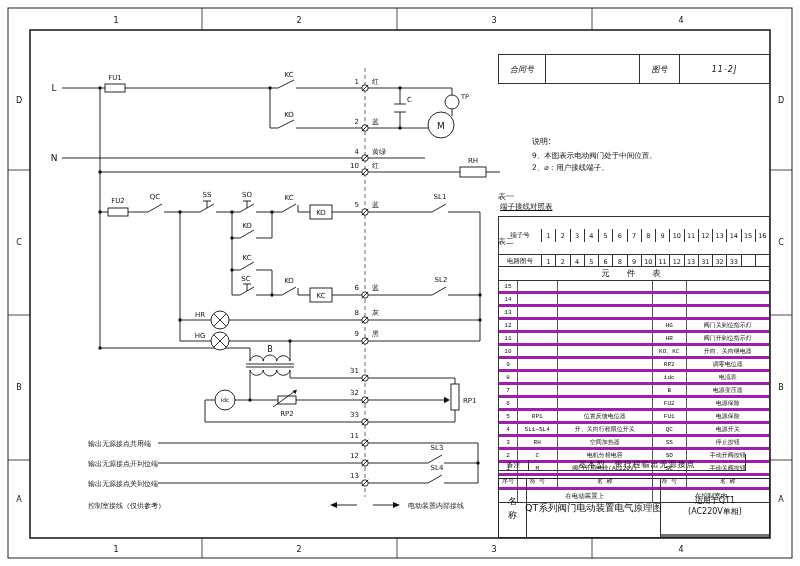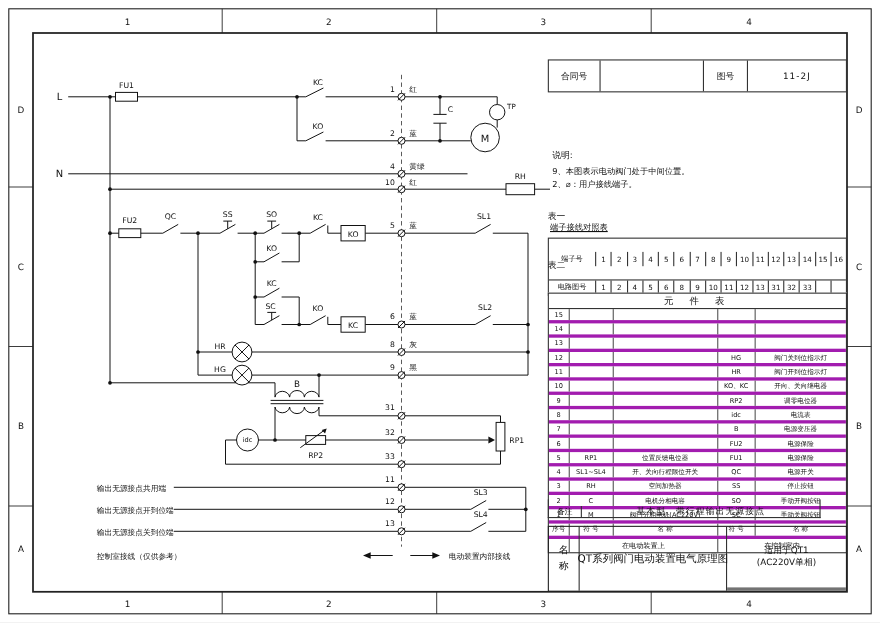--- a/index.html
+++ b/index.html
@@ -1,38 +1,38 @@
 <!DOCTYPE html>
 <html><head>
 <meta charset="utf-8">
 <style>
   html,body{margin:0;padding:0;background:#e8e8e8;font-family:"DejaVu Sans","Liberation Sans",sans-serif;}
   .sheet{position:relative;width:800px;height:566px;background:#fff;margin:0 auto;overflow:hidden;color:#111;}
   svg{position:absolute;left:0;top:0;}
   .blk{position:absolute;box-sizing:border-box;}
   
   .contract{left:498px;top:54px;width:272px;height:30px;border:1px solid #333;display:flex;}
-  .contract .cell{box-sizing:border-box;border-left:1px solid #333;display:flex;align-items:center;justify-content:center;font-size:8px;}
+  .contract .cell{box-sizing:border-box;border-left:1px solid #333;display:flex;align-items:center;justify-content:center;font-size:8px;font-style:italic;}
   .contract .cell:first-child{border-left:none;}
   .c-lab{width:46px;}.c-val{width:94px;}.c-lab2{width:40px;}.c-val2{width:90px;font-size:9px;letter-spacing:1px;}
   
-  .notes{left:502px;top:136px;width:266px;font-size:7.5px;line-height:1.55;}
+  .notes{left:532px;top:136px;width:266px;font-size:7.5px;line-height:1.55;}
   .notes .nt{font-size:8px;margin-bottom:2px;}
   
   .t1title{left:498px;top:191px;font-size:8px;}
   .t1sub{left:500px;top:202px;font-size:7.5px;text-decoration:underline;}
   .t1grid{left:498px;top:216px;width:272px;border:1px solid #333;}
   .t1row{display:flex;height:13px;margin-top:12px;}
   .t1row+.t1row{border-top:1px solid #333;}
   .t1label{width:42px;box-sizing:border-box;font-size:6.5px;display:flex;align-items:center;justify-content:center;}
   .t1cells{display:flex;flex:1;}
   .t1cell{flex:1;box-sizing:border-box;border-left:1px solid #333;font-size:6.5px;display:flex;align-items:center;justify-content:center;}
   
   .t2title{left:498px;top:236px;font-size:8px;}
-  .t2grid{left:498px;top:266px;width:272px;border:1px solid #333;background:#fff;}
+  .t2grid{left:498px;top:266px;width:272px;border:1px solid #333;background:#fff;font-family:Liberation Mono, monospace;}
   .t2header{height:13px;border-bottom:1px solid #333;display:flex;align-items:center;justify-content:center;font-size:8.5px;letter-spacing:6px;}
   .t2row{display:flex;height:10px;border-top:3px solid #a21caf;}
   .t2rows .t2row:first-child{border-top:none;}
   .t2row .c{box-sizing:border-box;border-left:1px solid #555;font-size:6px;display:flex;align-items:center;justify-content:center;overflow:hidden;white-space:nowrap;}
   .t2row .c:first-child{border-left:none;}
   .cw-num{width:18px;}.cw-s1{width:40px;}.cw-n1{width:96px;}.cw-s2{width:34px;}.cw-n2{width:84px;}
   .t2foot{height:11px;}
   .t2loc{height:12px;}
   .t2loc .c{font-size:6.5px;}
   .cw-locl{width:136px;}.cw-locr{width:118px;}

